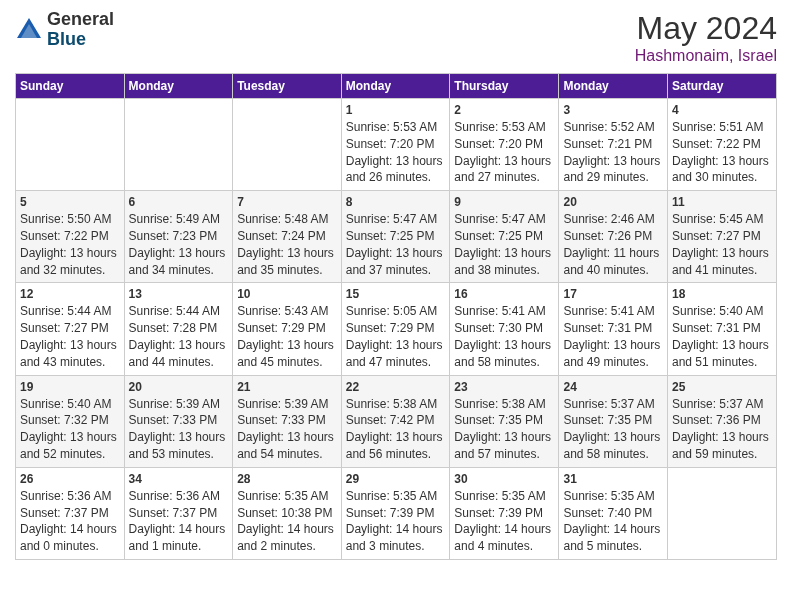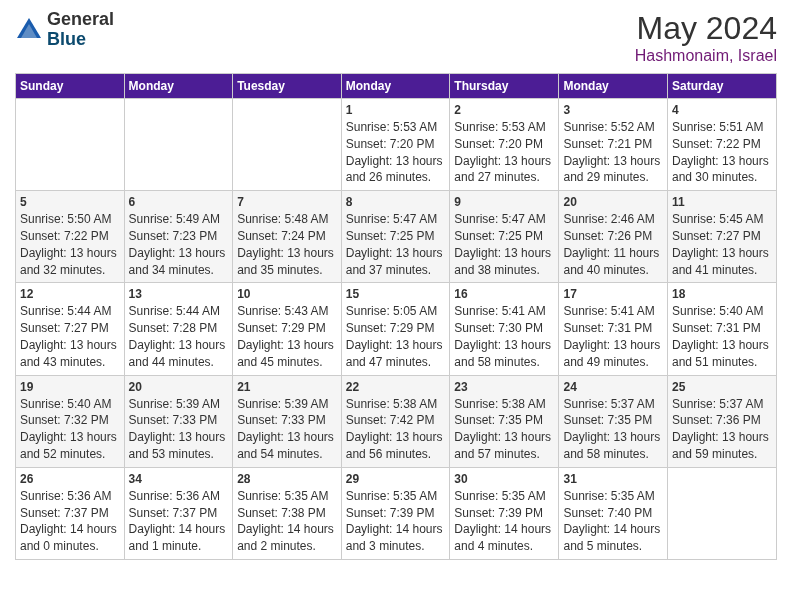--- a/index.html
+++ b/index.html
@@ -359,21 +359,21 @@
         <div class="day-info">
           <span>Sunrise: 5:36 AM</span><br>
           <span>Sunset: 7:37 PM</span><br>
           <span>Daylight: 14 hours and 1 minute.</span>
         </div>
       </td>
           <td>
         <span class="day-number">28</span>
         <div class="day-info">
           <span>Sunrise: 5:35 AM</span><br>
-          <span>Sunset: 7:38 PM</span><br>
+          <span>Sunset: 10:38 PM</span><br>
           <span>Daylight: 14 hours and 2 minutes.</span>
         </div>
       </td>
           <td>
         <span class="day-number">29</span>
         <div class="day-info">
           <span>Sunrise: 5:35 AM</span><br>
           <span>Sunset: 7:39 PM</span><br>
           <span>Daylight: 14 hours and 3 minutes.</span>
         </div>

